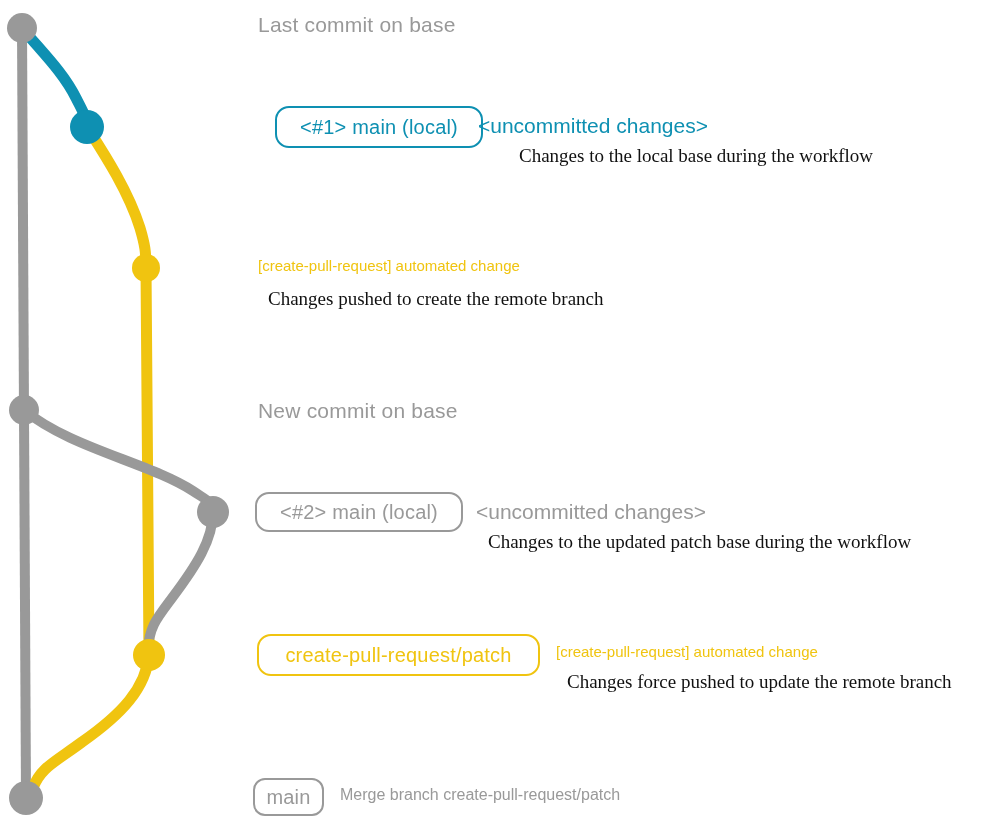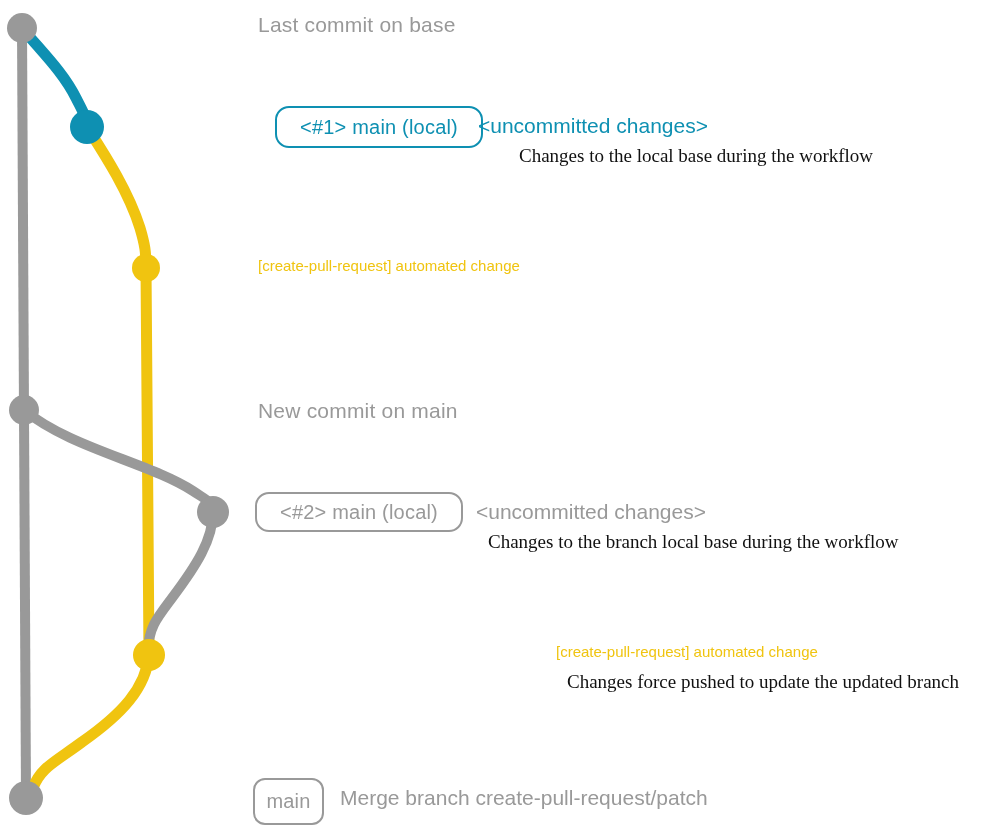--- a/index.html
+++ b/index.html
@@ -43,21 +43,21 @@
     letter-spacing: 0.2px;
     background: var(--bg);
   }
   .pill.teal  { border-color: var(--teal);  color: var(--teal); margin-left: 20px; }
   .pill.gray  { border-color: var(--gray);  color: var(--gray); }
   .pill.yellow{ border-color: var(--yellow);color: var(--yellow); }
 
   .status-teal   { color: var(--teal);   font-size: 21px; }
   .status-gray   { color: var(--gray);   font-size: 21px; }
   .title-yellow  { color: var(--yellow); font-size: 15px; }
-  .title-gray    { color: var(--gray);   font-size: 21px; }
+  .title-gray    { color: var(--gray);   font-size: 16px; }
 
   .caption {
     font-family: "Liberation Serif", "DejaVu Serif", serif;
     color: var(--ink);
     font-size: 19px;
   }
 </style>
 </head>
 <body>
 
@@ -84,26 +84,28 @@
     <circle cx="26" cy="798" r="17" fill="var(--gray)"></circle>
   </svg>
 
   <div class="abs gray-label" style="left:258px; top:13px;">Last commit on base</div>
 
   <div class="abs pill teal" style="left:255px; top:106px; width:208px; height:42px;">&lt;#1&gt; main (local)</div>
   <div class="abs status-teal" style="left:478px; top:114px;">&lt;uncommitted changes&gt;</div>
   <div class="abs caption" style="left:472px; top:145px;margin-left:47px;">Changes to the local base during the workflow</div>
 
   <div class="abs title-yellow" style="left:258px; top:257px;">[create-pull-request] automated change</div>
+  <div class="abs caption" style="left:268px; top:288px;">Changes pushed to create the remote branch</div>
 
-  <div class="abs gray-label" style="left:258px; top:399px;">New commit on main</div>
+  <div class="abs gray-label" style="left:258px; top:399px;">New commit on base</div>
 
   <div class="abs pill gray" style="left:255px; top:492px; width:208px; height:40px;">&lt;#2&gt; main (local)</div>
   <div class="abs status-gray" style="left:476px; top:500px;">&lt;uncommitted changes&gt;</div>
-  <div class="abs caption" style="left:488px; top:531px;">Changes to the branch local base during the workflow</div>
+  <div class="abs caption" style="left:488px; top:531px;">Changes to the updated patch base during the workflow</div>
 
+  <div class="abs pill yellow" style="left:257px; top:634px; width:283px; height:42px;">create-pull-request/patch</div>
   <div class="abs title-yellow" style="left:556px; top:643px;">[create-pull-request] automated change</div>
-  <div class="abs caption" style="left:567px; top:671px;">Changes force pushed to update the updated branch</div>
+  <div class="abs caption" style="left:567px; top:671px;">Changes force pushed to update the remote branch</div>
 
-  <div class="abs pill gray" style="left:253px; top:778px; width:71px; height:47px; border-radius:12px;">main</div>
+  <div class="abs pill gray" style="left:253px; top:778px; width:71px; height:38px; border-radius:12px;">main</div>
   <div class="abs title-gray" style="left:340px; top:786px;">Merge branch create-pull-request/patch</div>
 
 </div>
 
 </body></html>

